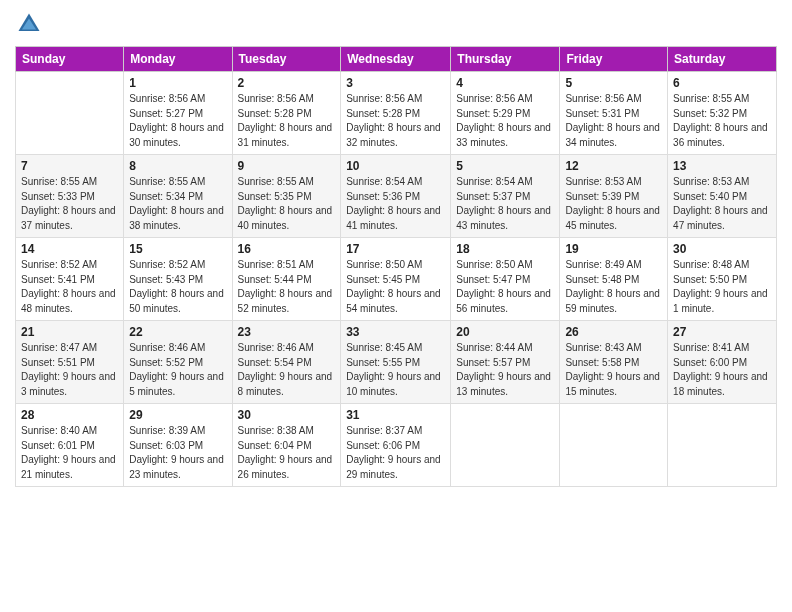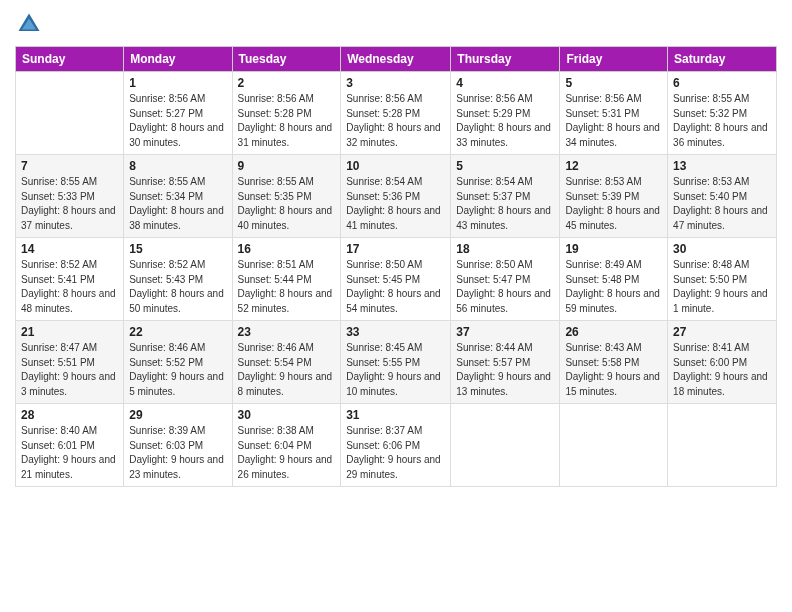--- a/index.html
+++ b/index.html
@@ -228,21 +228,21 @@
           </td>
           <td>
             <span class="day-number">23</span>
             <div class="day-info">Sunrise: 8:46 AM<br>Sunset: 5:54 PM<br>Daylight: 9 hours and 8 minutes.</div>
           </td>
           <td>
             <span class="day-number">33</span>
             <div class="day-info">Sunrise: 8:45 AM<br>Sunset: 5:55 PM<br>Daylight: 9 hours and 10 minutes.</div>
           </td>
           <td>
-            <span class="day-number">37</span>
+            <span class="day-number">20</span>
             <div class="day-info">Sunrise: 8:44 AM<br>Sunset: 5:57 PM<br>Daylight: 9 hours and 13 minutes.</div>
           </td>
           <td>
             <span class="day-number">26</span>
             <div class="day-info">Sunrise: 8:43 AM<br>Sunset: 5:58 PM<br>Daylight: 9 hours and 15 minutes.</div>
           </td>
           <td>
             <span class="day-number">27</span>
             <div class="day-info">Sunrise: 8:41 AM<br>Sunset: 6:00 PM<br>Daylight: 9 hours and 18 minutes.</div>
           </td>

